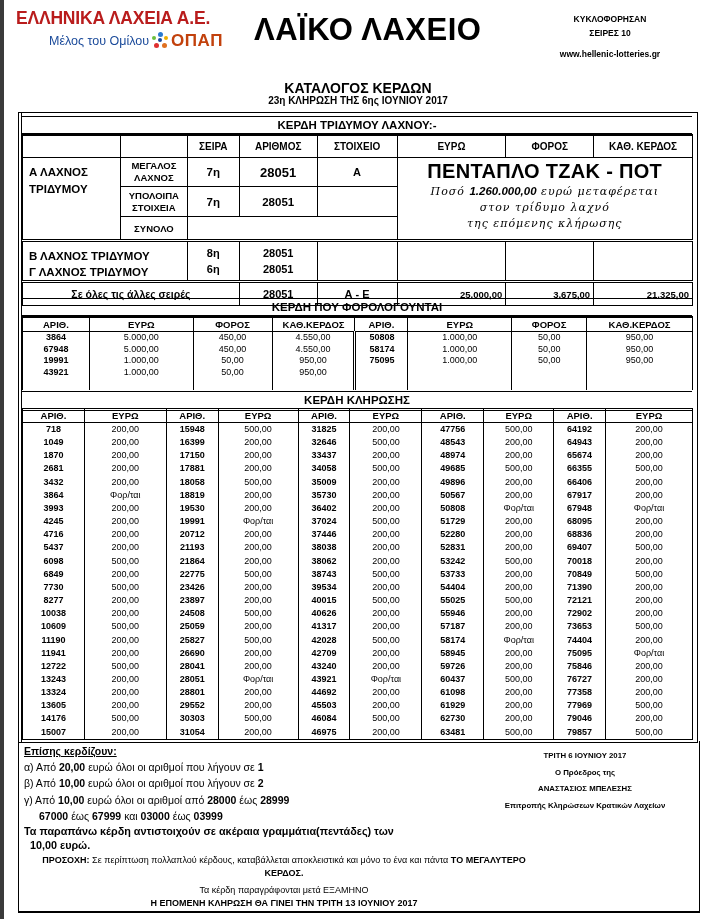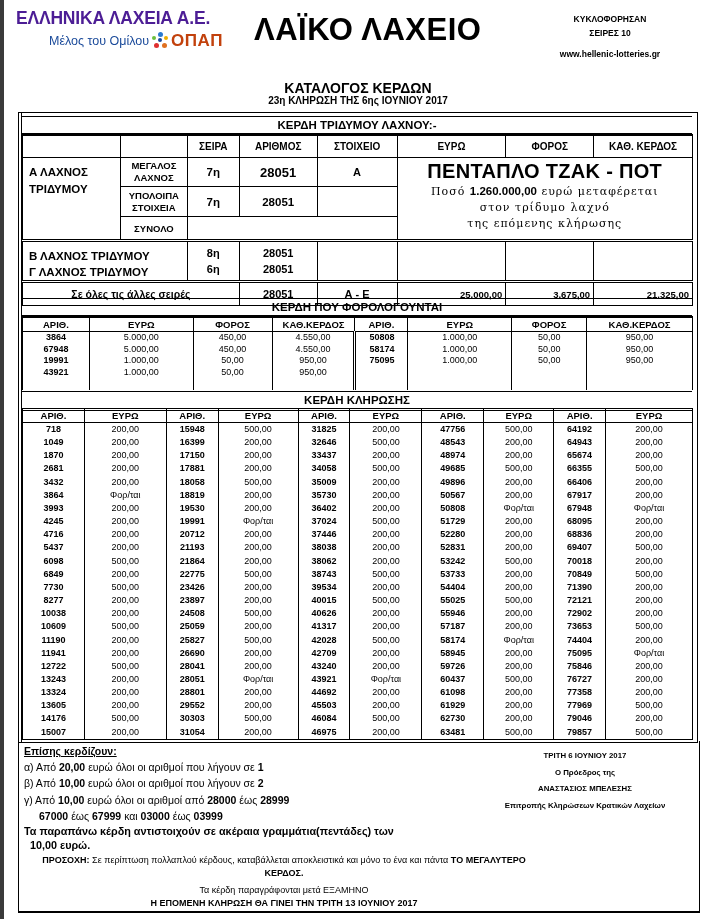--- a/index.html
+++ b/index.html
@@ -3,42 +3,42 @@
 <meta charset="utf-8">
 <style>
   html, body { margin:0; padding:0; }
   body {
     width:710px; height:919px; overflow:hidden; background:#fff;
     font-family:"Liberation Sans", sans-serif; color:#000; position:relative;
   }
   .leftbar { position:absolute; left:0; top:0; width:4px; height:919px; background:#3a3a3a; }
   .header { position:absolute; left:0; top:0; width:710px; height:80px; }
   .brand { position:absolute; left:16px; top:8px; }
-  .brand-title { font-weight:bold; font-size:17.5px; color:#4c1d95; letter-spacing:-0.2px; }
+  .brand-title { font-weight:bold; font-size:17.5px; color:#b91c1c; letter-spacing:-0.2px; }
   .brand-sub { font-size:12.5px; color:#1a4a9a; margin-left:33px; margin-top:2px; display:flex; align-items:center; }
   .opap-logo { width:20px; height:18px; position:relative; display:inline-block; margin:0 1px; }
   .opap-logo span { position:absolute; border-radius:50%; }
   .opap-text { font-weight:bold; font-size:17px; color:#c2410c; letter-spacing:0.5px; }
   .main-title { position:absolute; left:254px; top:12px; font-size:31px; font-weight:bold; letter-spacing:0.5px; }
   .circ { position:absolute; left:540px; top:12px; width:140px; text-align:center; font-size:8.5px; font-weight:bold; line-height:14px; }
   .circ .url { margin-top:7px; font-size:8.5px; }
   .list-title { position:absolute; left:0; top:80px; width:710px; text-align:center; }
   .list-title .t1 { font-weight:bold; font-size:14px; margin-left:6px; }
   .list-title .t2 { font-weight:bold; font-size:10px; margin-left:6px; margin-top:-1px; }
 
   .frame { position:absolute; left:18px; top:112px; width:678px; height:629px; border:1px solid #000; box-shadow:inset 2px 0 0 #fff, inset 3px 0 0 #000; }
   table { border-collapse:collapse; font-family:"Liberation Sans", sans-serif; }
   td, th { padding:0; }
   .sec-title { position:absolute; left:22px; width:670px; height:16px; text-align:center; font-weight:bold; font-size:11.5px; line-height:16px; border-top:1px solid #000; border-bottom:3px double #000; }
   .tri { position:absolute; left:22px; top:134px; width:671px; }
   .tri td { border:1px solid #000; font-size:10px; font-weight:bold; text-align:center; height:22px; }
   .big-left { font-size:11.5px !important; text-align:left !important; padding-left:6px !important; line-height:17px; vertical-align:top; padding-top:6px !important; }
   .jackpot { vertical-align:top; padding-top:2px; }
   .jackpot .j1 { font-size:20px; font-weight:bold; letter-spacing:0.3px; }
-  .jackpot .j2 { font-family:"DejaVu Serif", serif; font-weight:normal; font-size:11px; line-height:16px; letter-spacing:1px; }
+  .jackpot .j2 { font-family:"DejaVu Serif", serif; font-weight:normal; font-size:11px; line-height:16px; letter-spacing:1px;font-style:italic; }
   .jackpot .j2 b { font-family:"Liberation Sans", sans-serif; letter-spacing:0; font-size:11.5px; }
   .tax { position:absolute; left:22px; top:316px; width:671px; }
   .tax td { font-size:9px; text-align:center; height:11.6px; line-height:11.6px; border-left:1px solid #000; border-right:1px solid #000; }
   .tax th { font-size:9.5px; font-weight:bold; border:1px solid #000; height:14px; border-bottom:1.5px solid #000; }
   .tax td.num { font-weight:bold; }
   .draw { position:absolute; left:22px; top:408px; width:671px; }
   .draw th { font-size:9.5px; font-weight:bold; border:1px solid #000; height:13px; }
   .draw td { font-size:9px; text-align:center; height:13.15px; line-height:13.15px; border-left:1px solid #000; border-right:1px solid #000; }
   .draw td.num { font-weight:bold; }
   .draw tr.last td { border-bottom:1.5px solid #000; }

